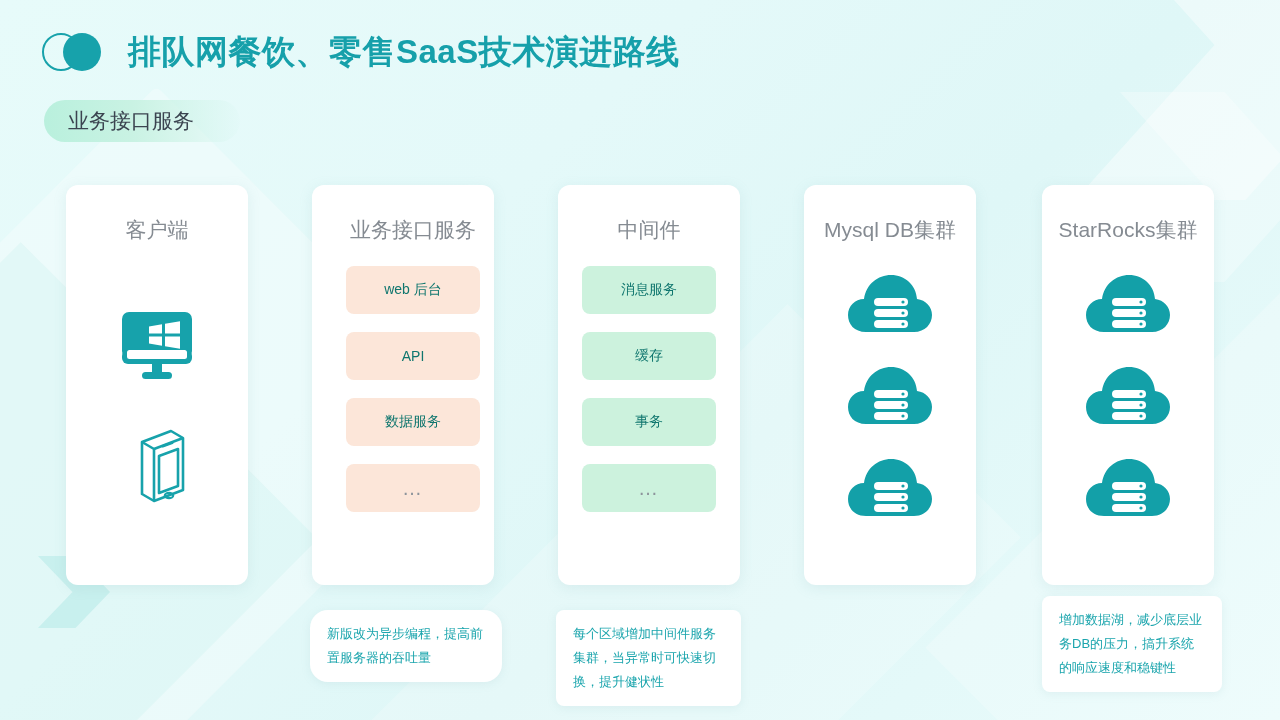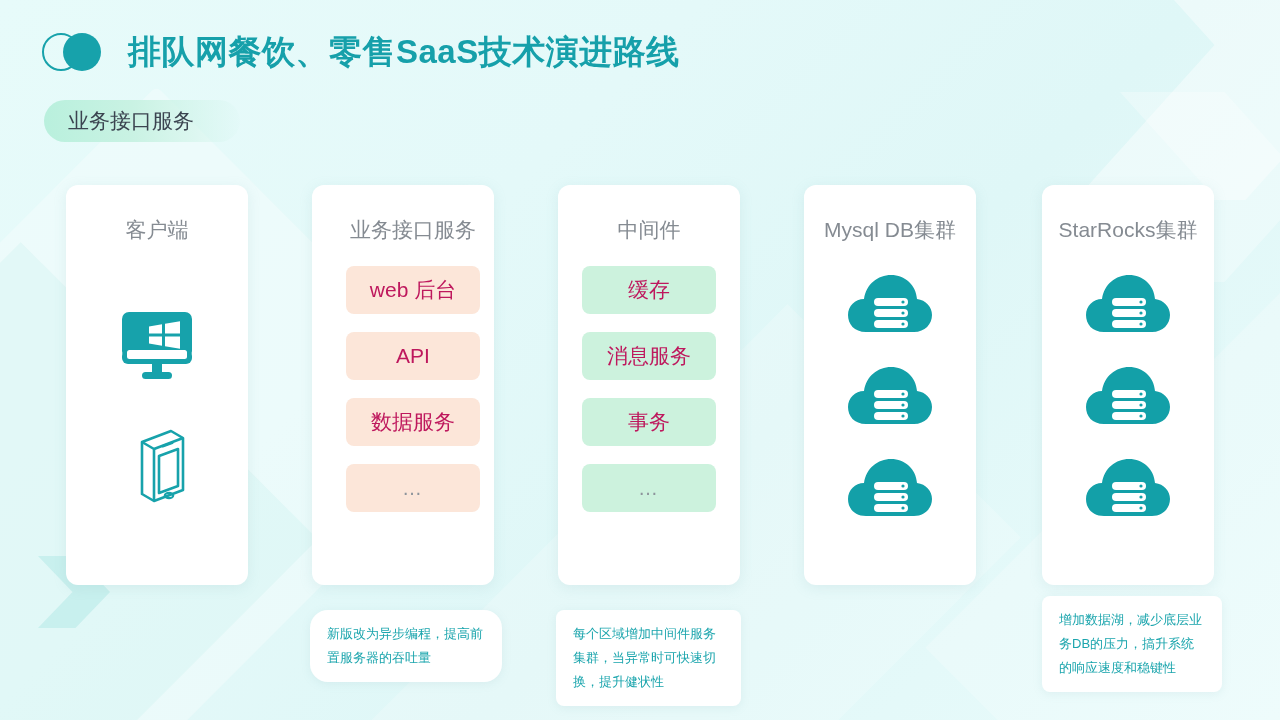--- a/index.html
+++ b/index.html
@@ -210,22 +210,22 @@
     gap: 18px;
     margin-top: 22px;
   }
   .chip {
     width: 134px;
     height: 48px;
     border-radius: 8px;
     display: flex;
     align-items: center;
     justify-content: center;
-    font-size: 21px;
-    color: #be185d;
+    font-size: 14px;
+    color: #0f766e;
     box-sizing: border-box;
   }
   .chip.peach { background: #fce6d9; }
   .chip.mint  { background: #ccf2dd; }
   .chip.dots  { font-size: 20px; color: #8d949b; letter-spacing: 2px; }
 
   .cloud-stack {
     width: 100%;
     display: flex;
     flex-direction: column;
@@ -315,22 +315,22 @@
         <div class="chip peach">web 后台</div>
         <div class="chip peach">API</div>
         <div class="chip peach">数据服务</div>
         <div class="chip peach dots">…</div>
       </div>
     </div>
 
     <div class="card" id="card-middleware">
       <div class="card-title">中间件</div>
       <div class="chip-stack">
+        <div class="chip mint">消息服务</div>
         <div class="chip mint">缓存</div>
-        <div class="chip mint">消息服务</div>
         <div class="chip mint">事务</div>
         <div class="chip mint dots">…</div>
       </div>
     </div>
 
     <div class="card" id="card-mysql">
       <div class="card-title">Mysql DB集群</div>
       <div class="cloud-stack">
         <svg width="88" height="70" viewBox="0 0 88 70">
           <path d="M20 62 C8 62 2 54 2 45 C2 36 9 29 18 29 C20 14 32 5 45 5 C59 5 70 15 71 29 C80 30 86 37 86 45 C86 54 79 62 68 62 Z" fill="#13a0a8"></path>

